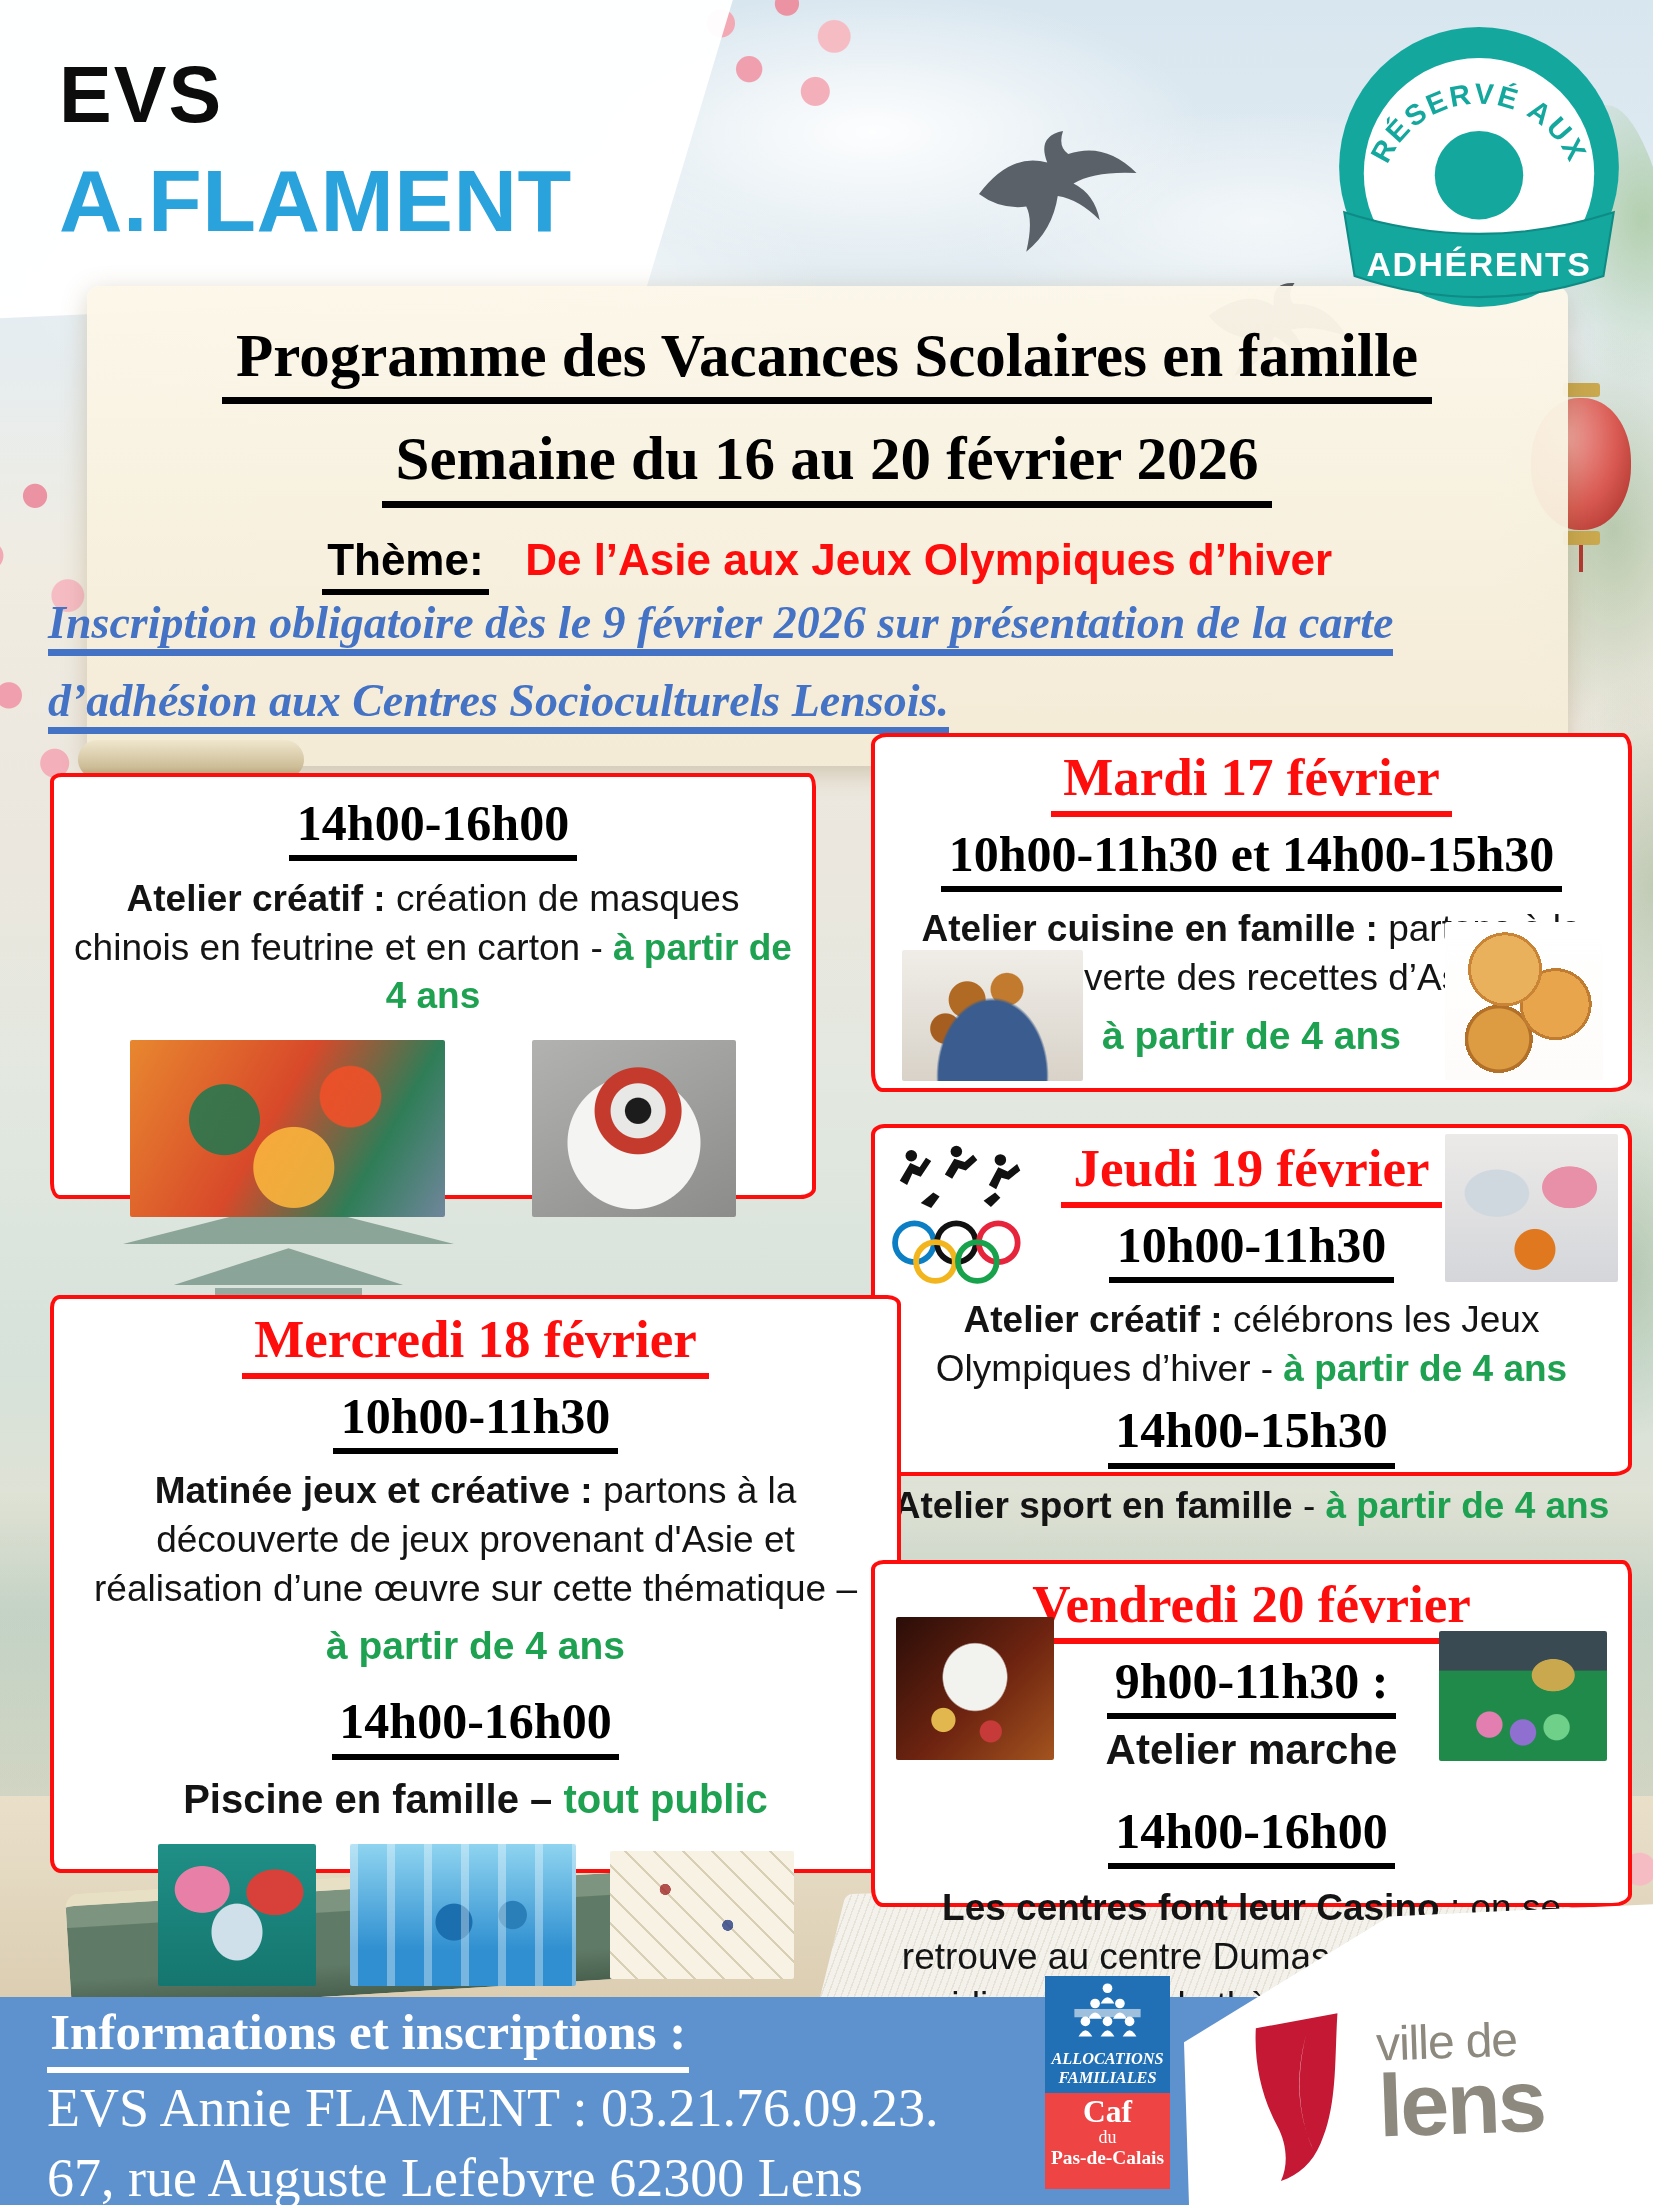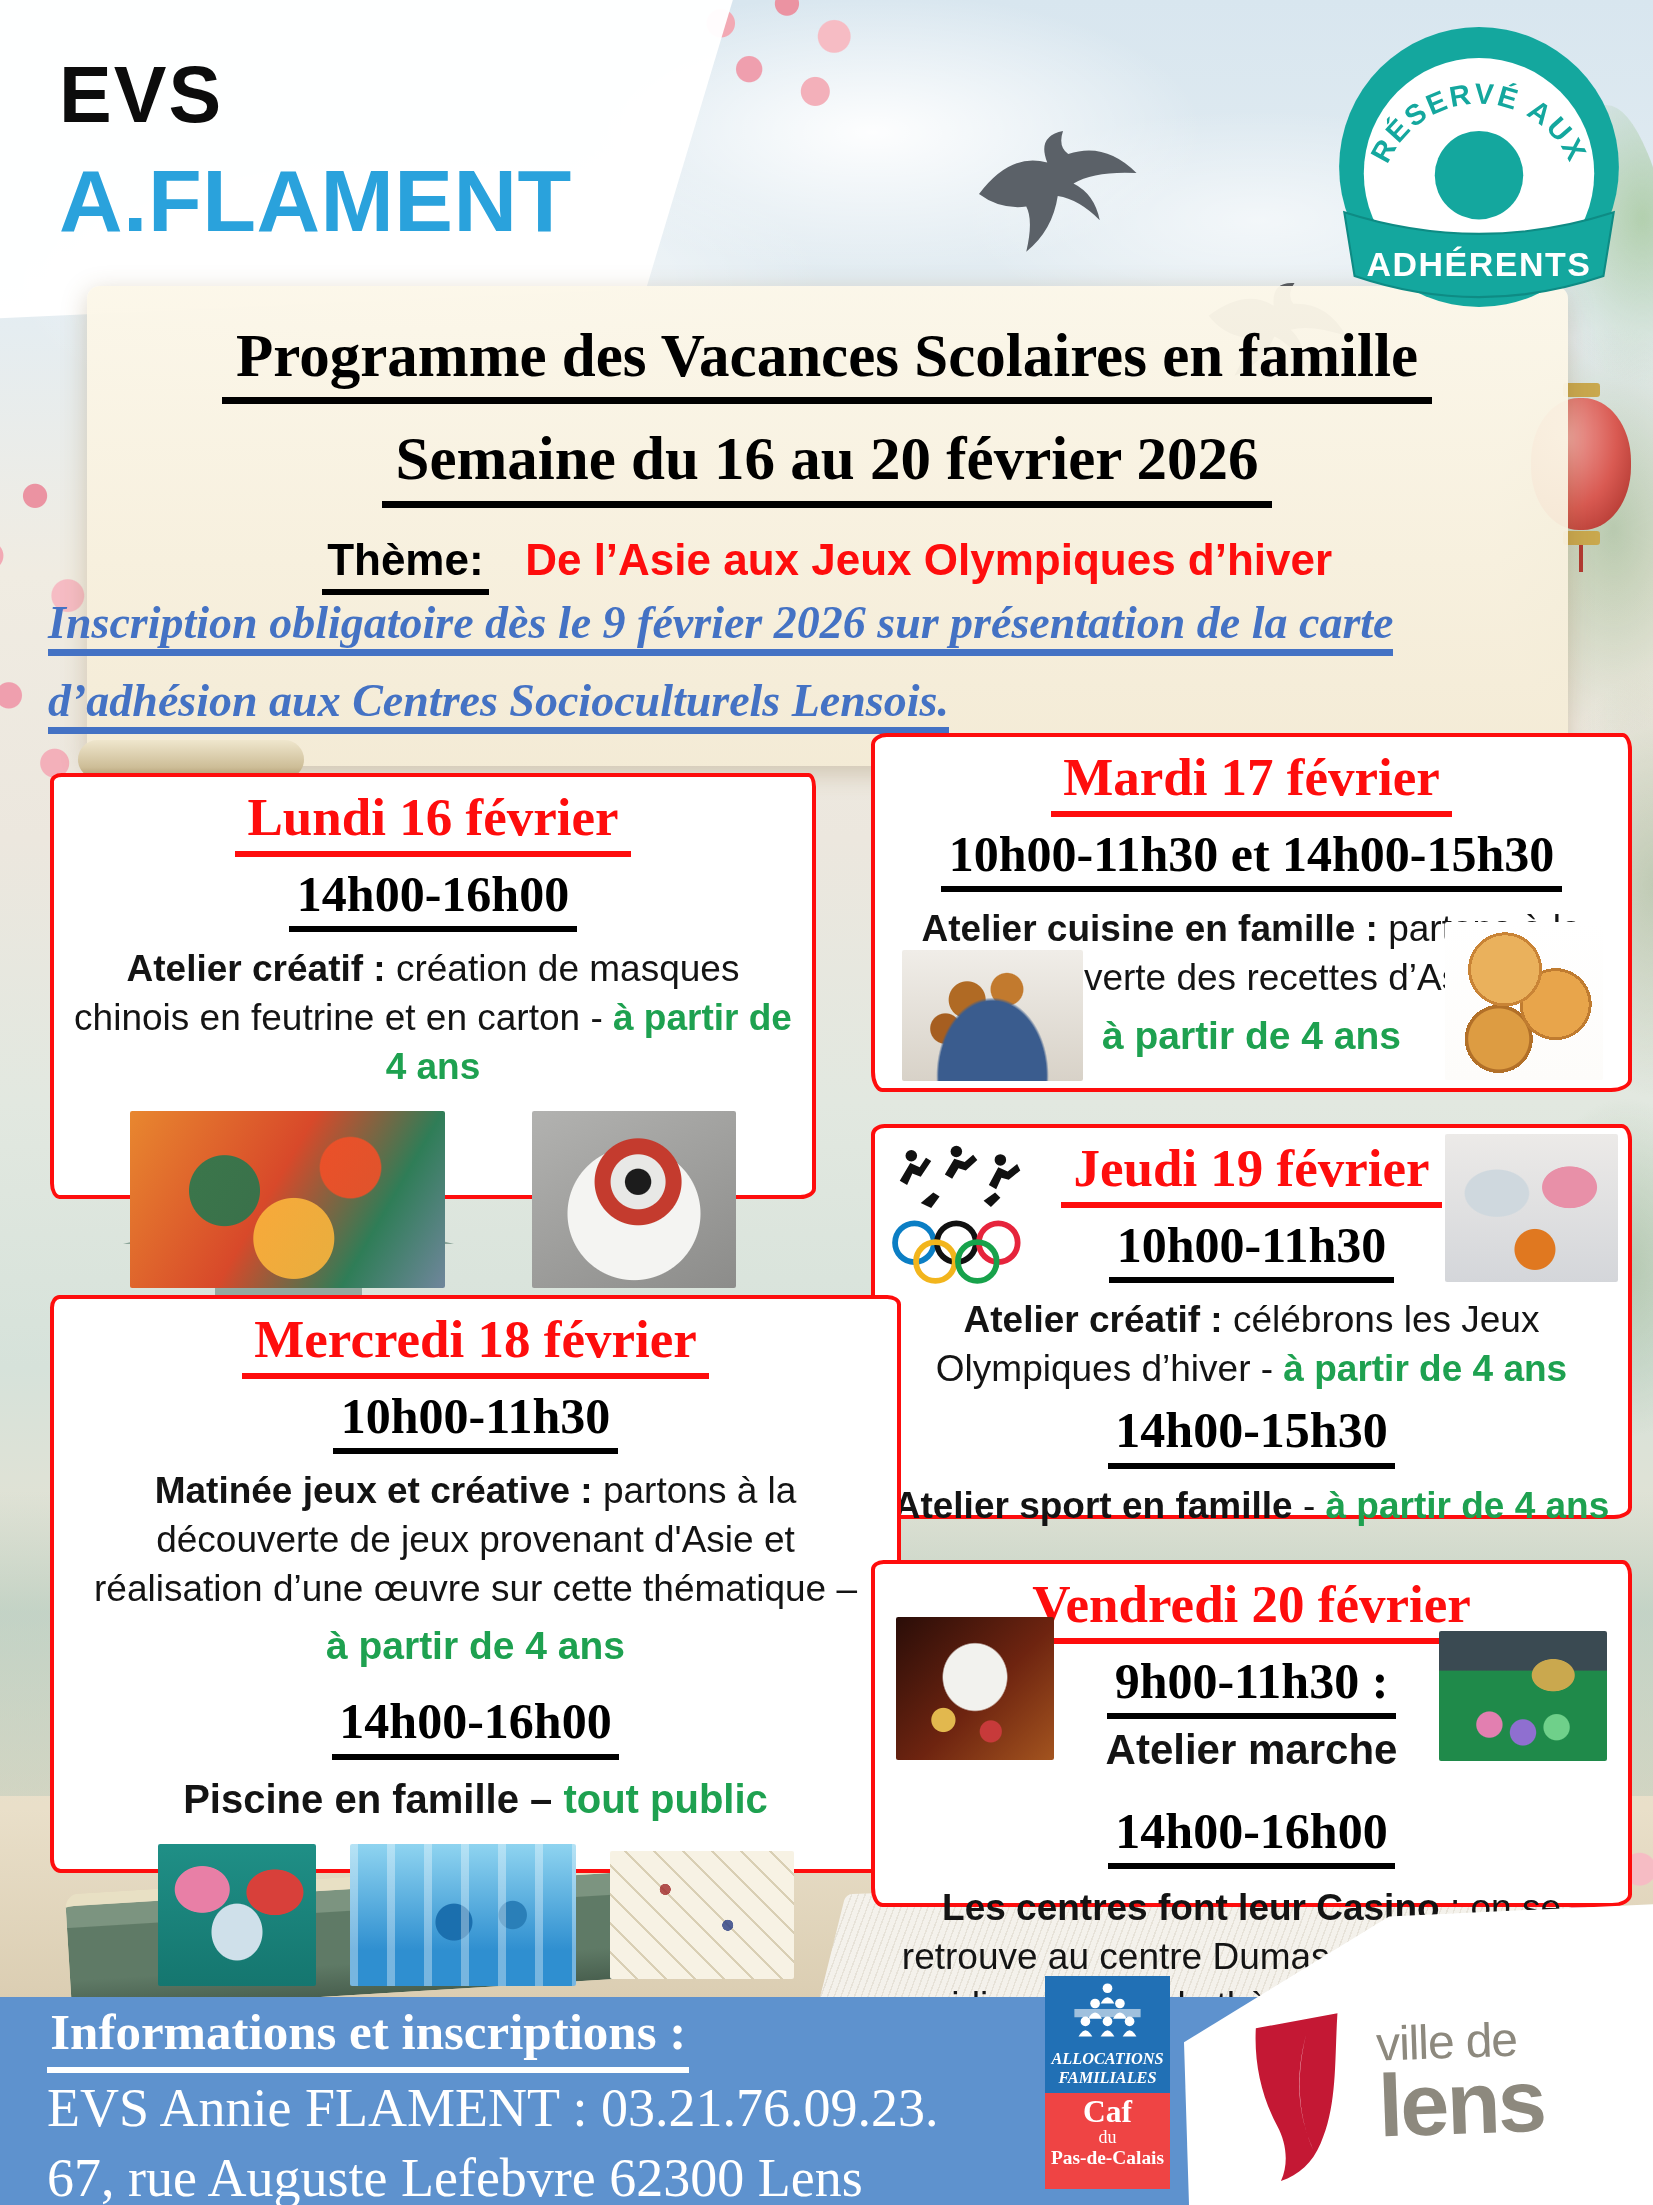--- a/index.html
+++ b/index.html
@@ -78,21 +78,21 @@
     font-family:"Liberation Serif","DejaVu Serif",serif;font-style:italic;font-weight:700;
     font-size:46px;line-height:1.7;}
   #notice .nl span{border-bottom:7.4px solid #4472c4;padding-bottom:1.1px;}
 
   
   .card{position:absolute;z-index:4;background:#fff;border:4.2px solid #fe0d0d;text-align:center;
     color:#141414;padding:9.5px 13.7px;}
   #card-lundi   {left:50px;  top:773px;width:766px;height:426px;border-radius:11.6px 7.4px 15.8px 9.5px/8.4px 13.7px 10.5px 15.8px;}
   #card-mardi   {left:871px;top:733px;width:761px;height:359px;border-radius:15.8px 9.5px 21px 11.6px/11.6px 17px 12.6px 20px;}
   #card-mercredi{left:50px;  top:1295px;width:851px;height:578px;border-radius:9.5px 13.7px 19px 10.5px/12.6px 9.5px 15.8px 13.7px;}
-  #card-jeudi   {left:871px;top:1124px;width:761px;height:395px;border-radius:13.7px 10.5px 18px 12.6px/10.5px 15.8px 11.6px 18px;}
+  #card-jeudi   {left:871px;top:1124px;width:761px;height:352px;border-radius:13.7px 10.5px 18px 12.6px/10.5px 15.8px 11.6px 18px;}
   #card-vendredi{left:871px;top:1560px;width:761px;height:347px;border-radius:12.6px 9.5px 20px 11.6px/9.5px 14.7px 12.6px 19px;}
   .day-h{font-family:"Liberation Serif","DejaVu Serif",serif;font-weight:700;font-size:53px;line-height:1.16;color:#fe0d0d;margin:0;}
   .day-h span{display:inline-block;border-bottom:6.8px solid #fe0d0d;padding:0 12.6px 3.2px;}
   .time{font-family:"Liberation Serif","DejaVu Serif",serif;font-weight:700;font-size:50px;line-height:1.12;color:#000;margin-top:8.4px;}
   .time span{display:inline-block;border-bottom:6.3px solid #000;padding:0 7.4px 4.2px;}
   .desc{margin:13.7px 4.2px 0;font-size:37px;line-height:1.32;}
   .desc b{font-weight:700;}
   .green{color:#1ea150;font-weight:700;}
   .gline{margin-top:10.5px;font-size:39px;}
   .photo{border-radius:2.1px;background-repeat:no-repeat;}
@@ -253,21 +253,20 @@
       <span class="lab">Thème:</span>
       <span class="val">De l’Asie aux Jeux Olympiques d’hiver</span>
     </div>
   </div>
   <div id="notice">
     <div class="nl"><span>Inscription obligatoire dès le 9 février 2026 sur présentation de la carte</span></div>
     <div class="nl"><span>d’adhésion aux Centres Socioculturels Lensois.</span></div>
   </div>
 
   <section class="card" id="card-lundi">
-    <h2 class="day-h"><span>Lundi 16 février</span></h2>
     <div class="time"><span>14h00-16h00</span></div>
     <p class="desc"><b>Atelier créatif :</b>
       <span>création de masques chinois en feutrine et en carton -</span>
       <span class="green">à partir de 4 ans</span></p>
     <div class="row-l">
       <div class="photo ph-dragon"></div>
       <div class="photo ph-mask"></div>
     </div>
   </section>
 

